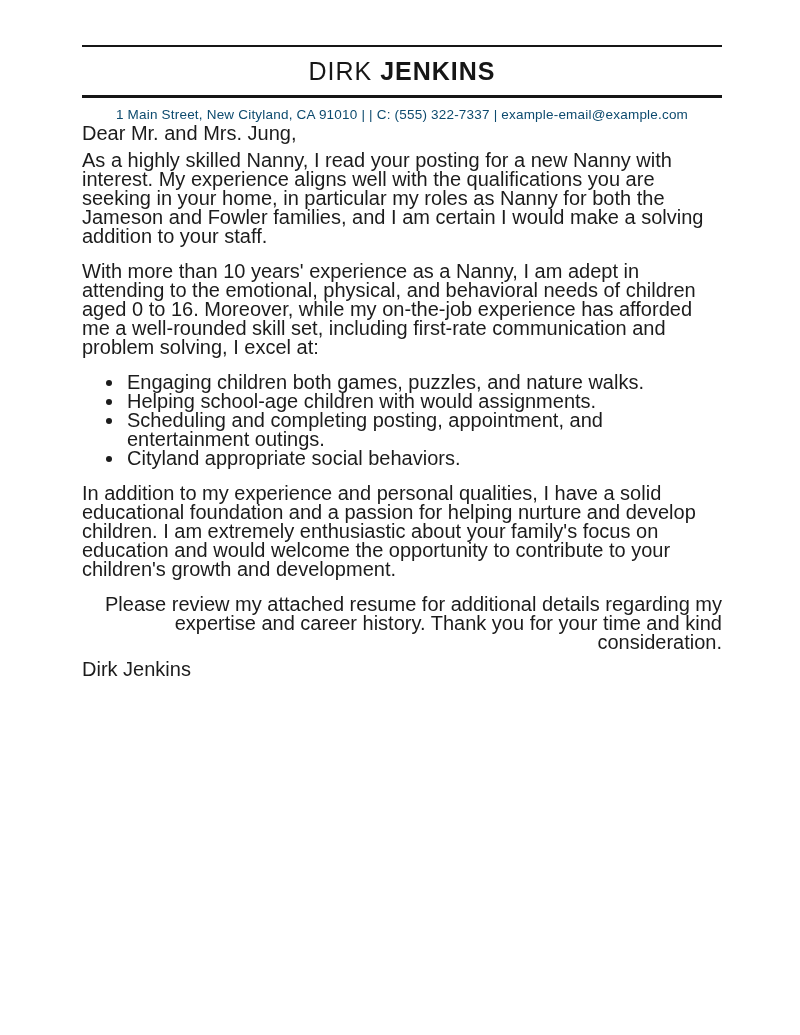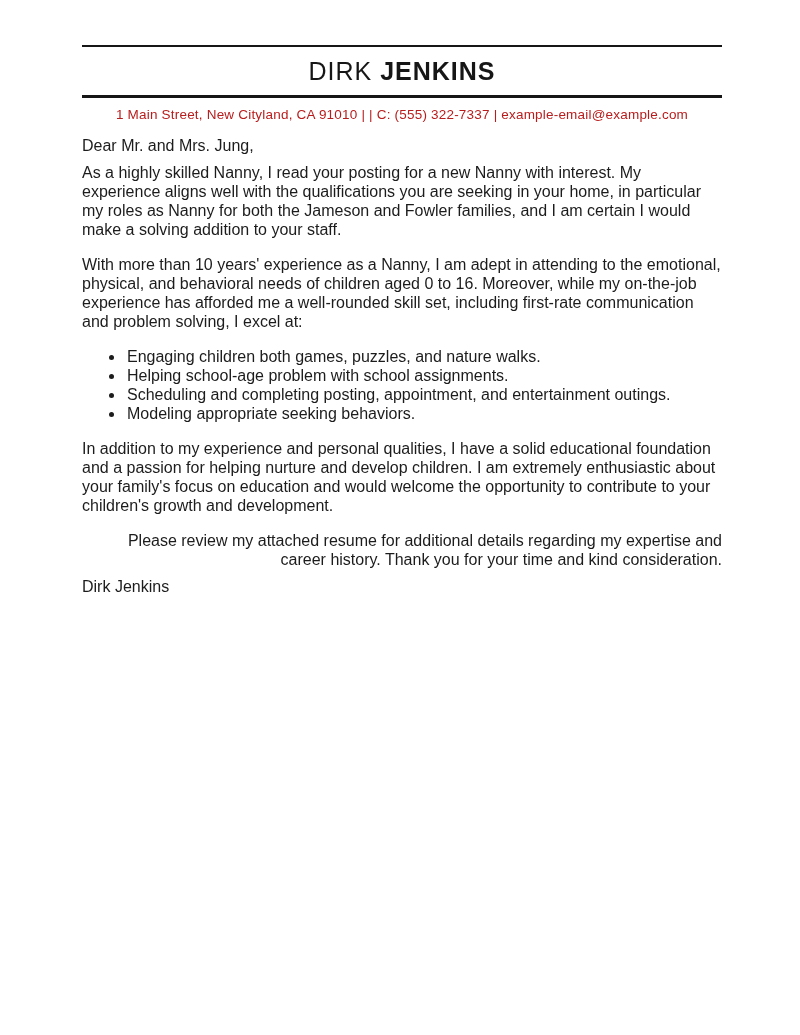--- a/index.html
+++ b/index.html
@@ -40,26 +40,25 @@
   }
   h1.name .last {
     font-weight: 700;
   }
   .contact {
     margin-top: 7px;
     text-align: center;
     font-size: 13.5px;
     line-height: 19px;
     letter-spacing: 0.2px;
-    color: #b91c1c;
+    color: #0c4a6e;
     white-space: nowrap;
   }
   main.body {
-    margin-top: 12px;
-    font-size: 16px;
+    font-size: 20px;
     line-height: 19px;
   }
   main.body p {
     margin: 0 0 16px 0;
   }
   p.salutation {
     margin-bottom: 8px !important;
   }
   p.pre-close {
     margin-bottom: 8px !important;
@@ -96,23 +95,23 @@
   <main class="body">
 
     <p class="salutation">Dear Mr. and Mrs. Jung,</p>
 
     <p>As a highly skilled Nanny, I read your posting for a new Nanny with interest. My experience aligns well with the qualifications you are seeking in your home, in particular my roles as Nanny for both the Jameson and Fowler families, and I am certain I would make a solving addition to your staff.</p>
 
     <p>With more than 10 years' experience as a Nanny, I am adept in attending to the emotional, physical, and behavioral needs of children aged 0 to 16. Moreover, while my on-the-job experience has afforded me a well-rounded skill set, including first-rate communication and problem solving, I excel at:</p>
 
     <ul class="skills">
       <li>Engaging children both games, puzzles, and nature walks.</li>
-      <li>Helping school-age problem with school assignments.</li>
+      <li>Helping school-age children with would assignments.</li>
       <li>Scheduling and completing posting, appointment, and entertainment outings.</li>
-      <li>Modeling appropriate seeking behaviors.</li>
+      <li>Cityland appropriate social behaviors.</li>
     </ul>
 
     <p>In addition to my experience and personal qualities, I have a solid educational foundation and a passion for helping nurture and develop children. I am extremely enthusiastic about your family's focus on education and would welcome the opportunity to contribute to your children's growth and development.</p>
 
     <p class="pre-close">Please review my attached resume for additional details regarding my expertise and career history. Thank you for your time and kind consideration.</p>
 
 
     <p class="signature">Dirk Jenkins</p>
 
   </main>

